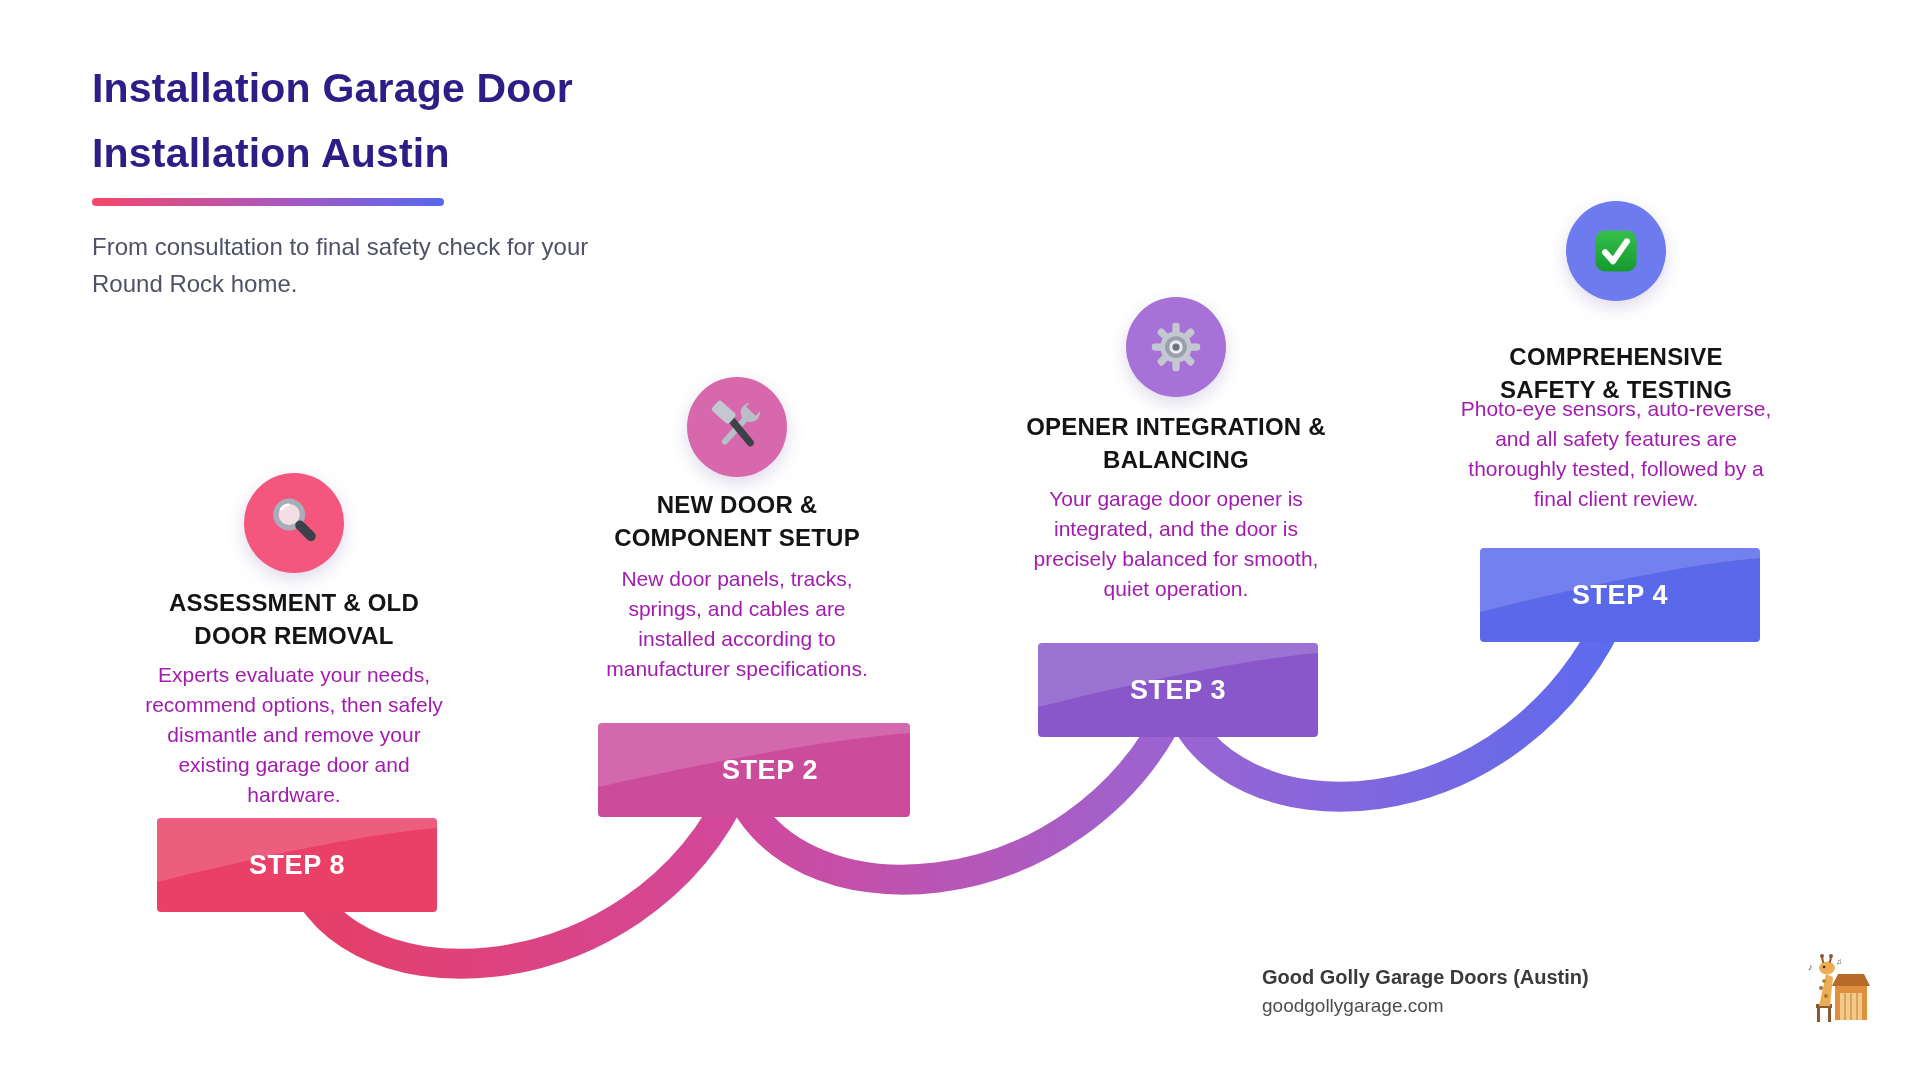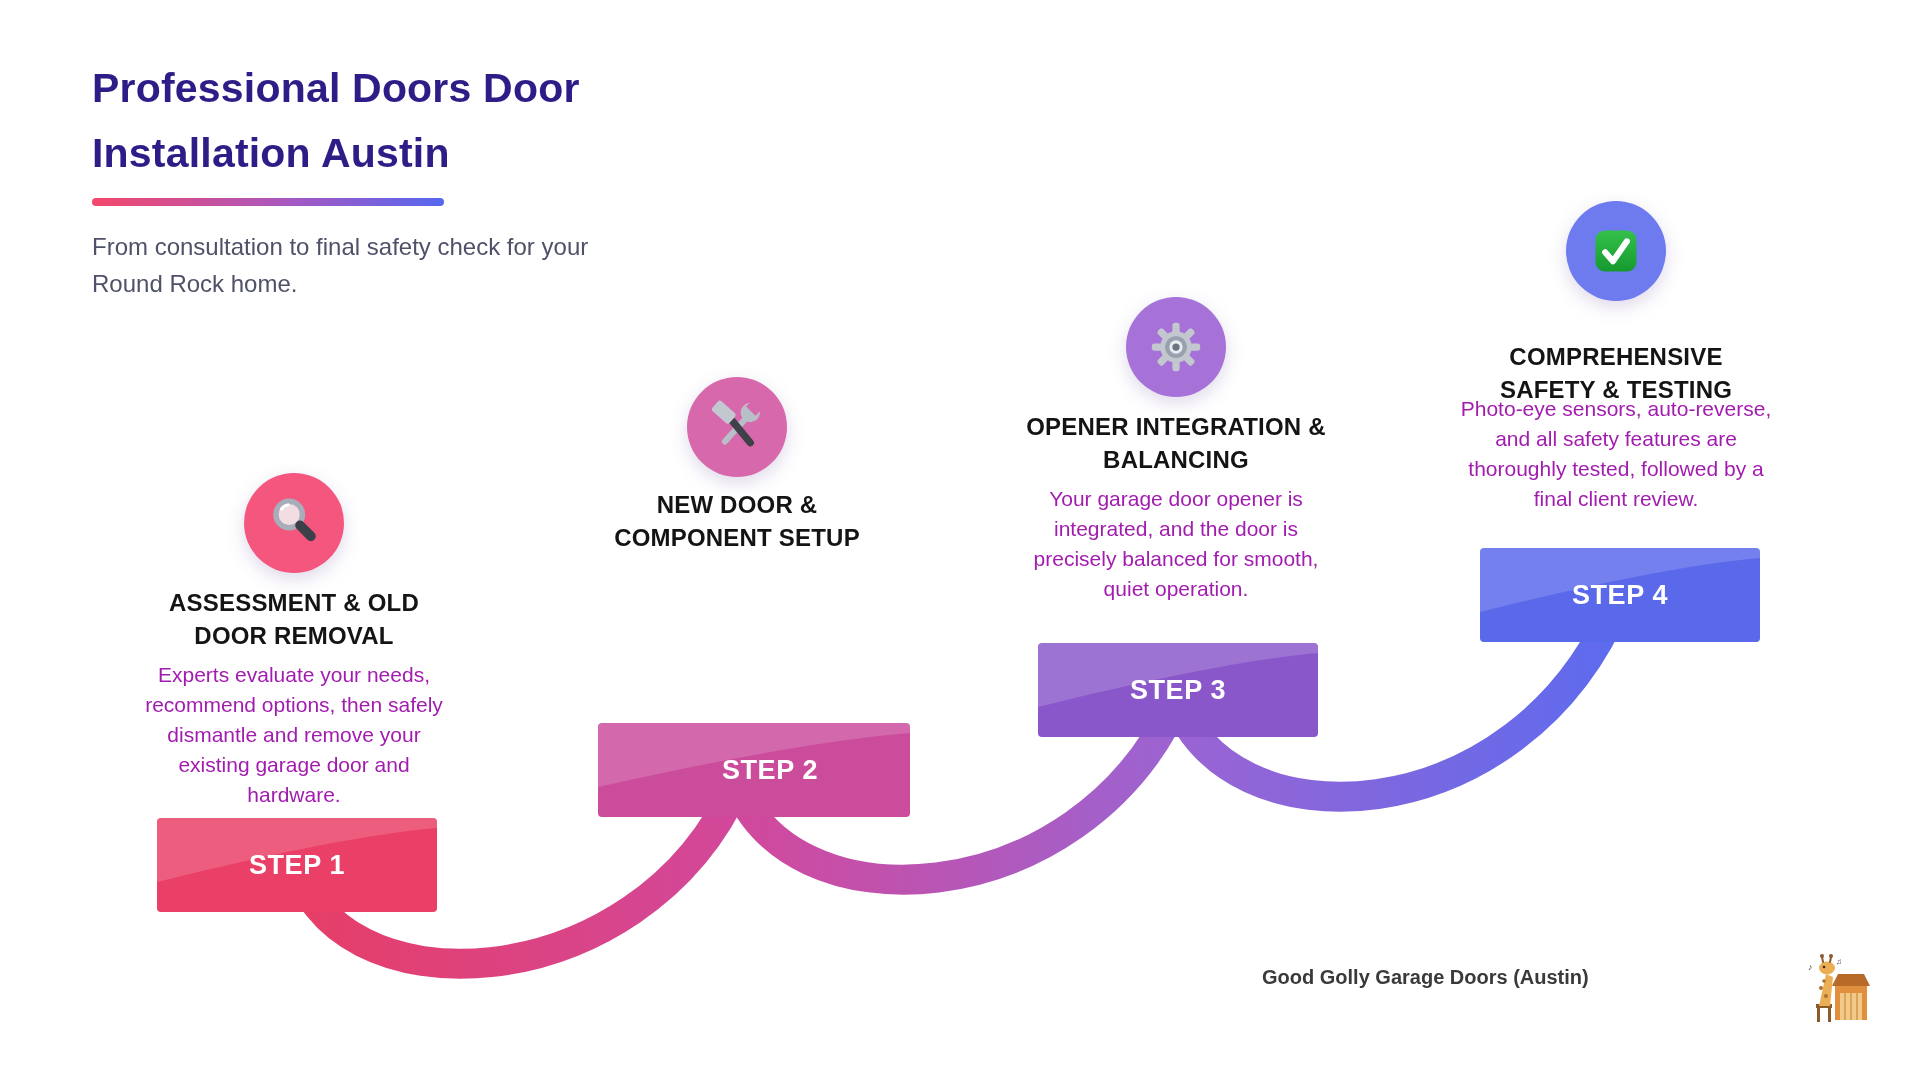--- a/index.html
+++ b/index.html
@@ -35,21 +35,21 @@
   .footer-company{font-size:20px;font-weight:700;color:#3a3a3a;line-height:30px;}
   .footer-site{font-size:19px;color:#4c4c4c;line-height:28px;}
   .footer-logo{position:absolute;left:1806px;top:952px;width:66px;height:78px;z-index:3;}
 </style>
 </head>
 <body>
 
 <div id="canvas">
 
   <div class="title">
-    <div>Professional Doors Door</div>
+    <div>Installation Garage Door</div>
     <div>Installation Austin</div>
   </div>
   <div class="rule"></div>
   <div class="subtitle">From consultation to final safety check for your Round Rock home.</div>
 
   <svg id="curves" width="1920" height="1080" viewBox="0 0 1920 1080">
     <defs>
       <linearGradient id="g1" gradientUnits="userSpaceOnUse" x1="290" y1="0" x2="735" y2="0">
         <stop offset="0" stop-color="#e63e66"></stop>
           <stop offset="1" stop-color="#d2489b"></stop>
@@ -74,33 +74,34 @@
       <path d="M13.5 12.5 a8 8 0 0 1 5.5 -3.5" fill="none" stroke="#ffffff" stroke-width="2.5" stroke-linecap="round"></path>
       <line x1="29" y1="26" x2="38" y2="35" stroke="#3c4049" stroke-width="8" stroke-linecap="round"></line>
     </svg>
   </div>
   <div class="step-heading" style="left:154px;top:586px;width:280px;">ASSESSMENT &amp; OLD DOOR REMOVAL</div>
   <div class="step-desc" style="left:139px;top:660px;width:310px;">Experts evaluate your needs, recommend options, then safely dismantle and remove your existing garage door and hardware.</div>
   <div class="banner" style="left: 157px; top: 818px; background-color: rgb(234, 63, 102);">
     <svg class="sheen" viewBox="0 0 280 94" preserveAspectRatio="none">
       <path d="M0 0 H280 V10 C 200 17, 88 42, 0 64 Z" fill="rgba(255,255,255,0.16)"></path>
     </svg>
-    <span class="label">STEP 1</span>
+    <span class="label">STEP 8</span>
   </div>
 
   <div class="circle" style="left: 687px; top: 377px; background-color: rgb(215, 104, 171);">
     <svg viewBox="0 0 48 48" style="color:#d768ab;">
       <line x1="33" y1="15" x2="14" y2="36" stroke="#b9bfc9" stroke-width="5" stroke-linecap="round"></line>
       <circle cx="35" cy="12" r="8" fill="#b9bfc9"></circle>
       <rect x="34" y="2" width="11" height="11" fill="currentColor" transform="rotate(45 40 7)"></rect>
       <line x1="16" y1="14" x2="35" y2="37" stroke="#3e4148" stroke-width="6" stroke-linecap="round"></line>
       <rect x="4" y="6" width="19" height="11" rx="2.5" fill="#c2c7d0" transform="rotate(42 13 11)"></rect>
     </svg>
   </div>
   <div class="step-heading" style="left:577px;top:488px;width:320px;">NEW DOOR &amp; COMPONENT SETUP</div>
+  <div class="step-desc" style="left:592px;top:564px;width:290px;">New door panels, tracks, springs, and cables are installed according to manufacturer specifications.</div>
   <div class="banner" style="left: 598px; top: 723px; background-color: rgb(204, 76, 156); padding-left: 32px;">
     <svg class="sheen" viewBox="0 0 280 94" preserveAspectRatio="none">
       <path d="M0 0 H280 V10 C 200 17, 88 42, 0 64 Z" fill="rgba(255,255,255,0.16)"></path>
     </svg>
     <span class="label">STEP 2</span>
   </div>
 
   <div class="circle" style="left: 1126px; top: 297px; background-color: rgb(166, 114, 216);">
     <svg viewBox="0 0 48 48">
       <g fill="#c2c7d0">
@@ -144,20 +145,21 @@
   <div class="step-desc" style="left:1451px;top:394px;width:330px;">Photo-eye sensors, auto-reverse, and all safety features are thoroughly tested, followed by a final client review.</div>
   <div class="banner" style="left: 1480px; top: 548px; background-color: rgb(90, 104, 234);">
     <svg class="sheen" viewBox="0 0 280 94" preserveAspectRatio="none">
       <path d="M0 0 H280 V10 C 200 17, 88 42, 0 64 Z" fill="rgba(255,255,255,0.16)"></path>
     </svg>
     <span class="label">STEP 4</span>
   </div>
 
   <div class="footer-text">
     <div class="footer-company">Good Golly Garage Doors (Austin)</div>
+    <div class="footer-site">goodgollygarage.com</div>
   </div>
   <svg class="footer-logo" viewBox="0 0 66 78">
 
     <polygon points="26,34 64,34 58,22 32,22" fill="#b86a28"></polygon>
     <rect x="29" y="34" width="32" height="34" fill="#e08f3c"></rect>
     <rect x="34" y="41" width="22" height="27" fill="#f3c98a"></rect>
     <line x1="39" y1="41" x2="39" y2="68" stroke="#d8a45a" stroke-width="2"></line>
     <line x1="45" y1="41" x2="45" y2="68" stroke="#d8a45a" stroke-width="2"></line>
     <line x1="51" y1="41" x2="51" y2="68" stroke="#d8a45a" stroke-width="2"></line>
 

